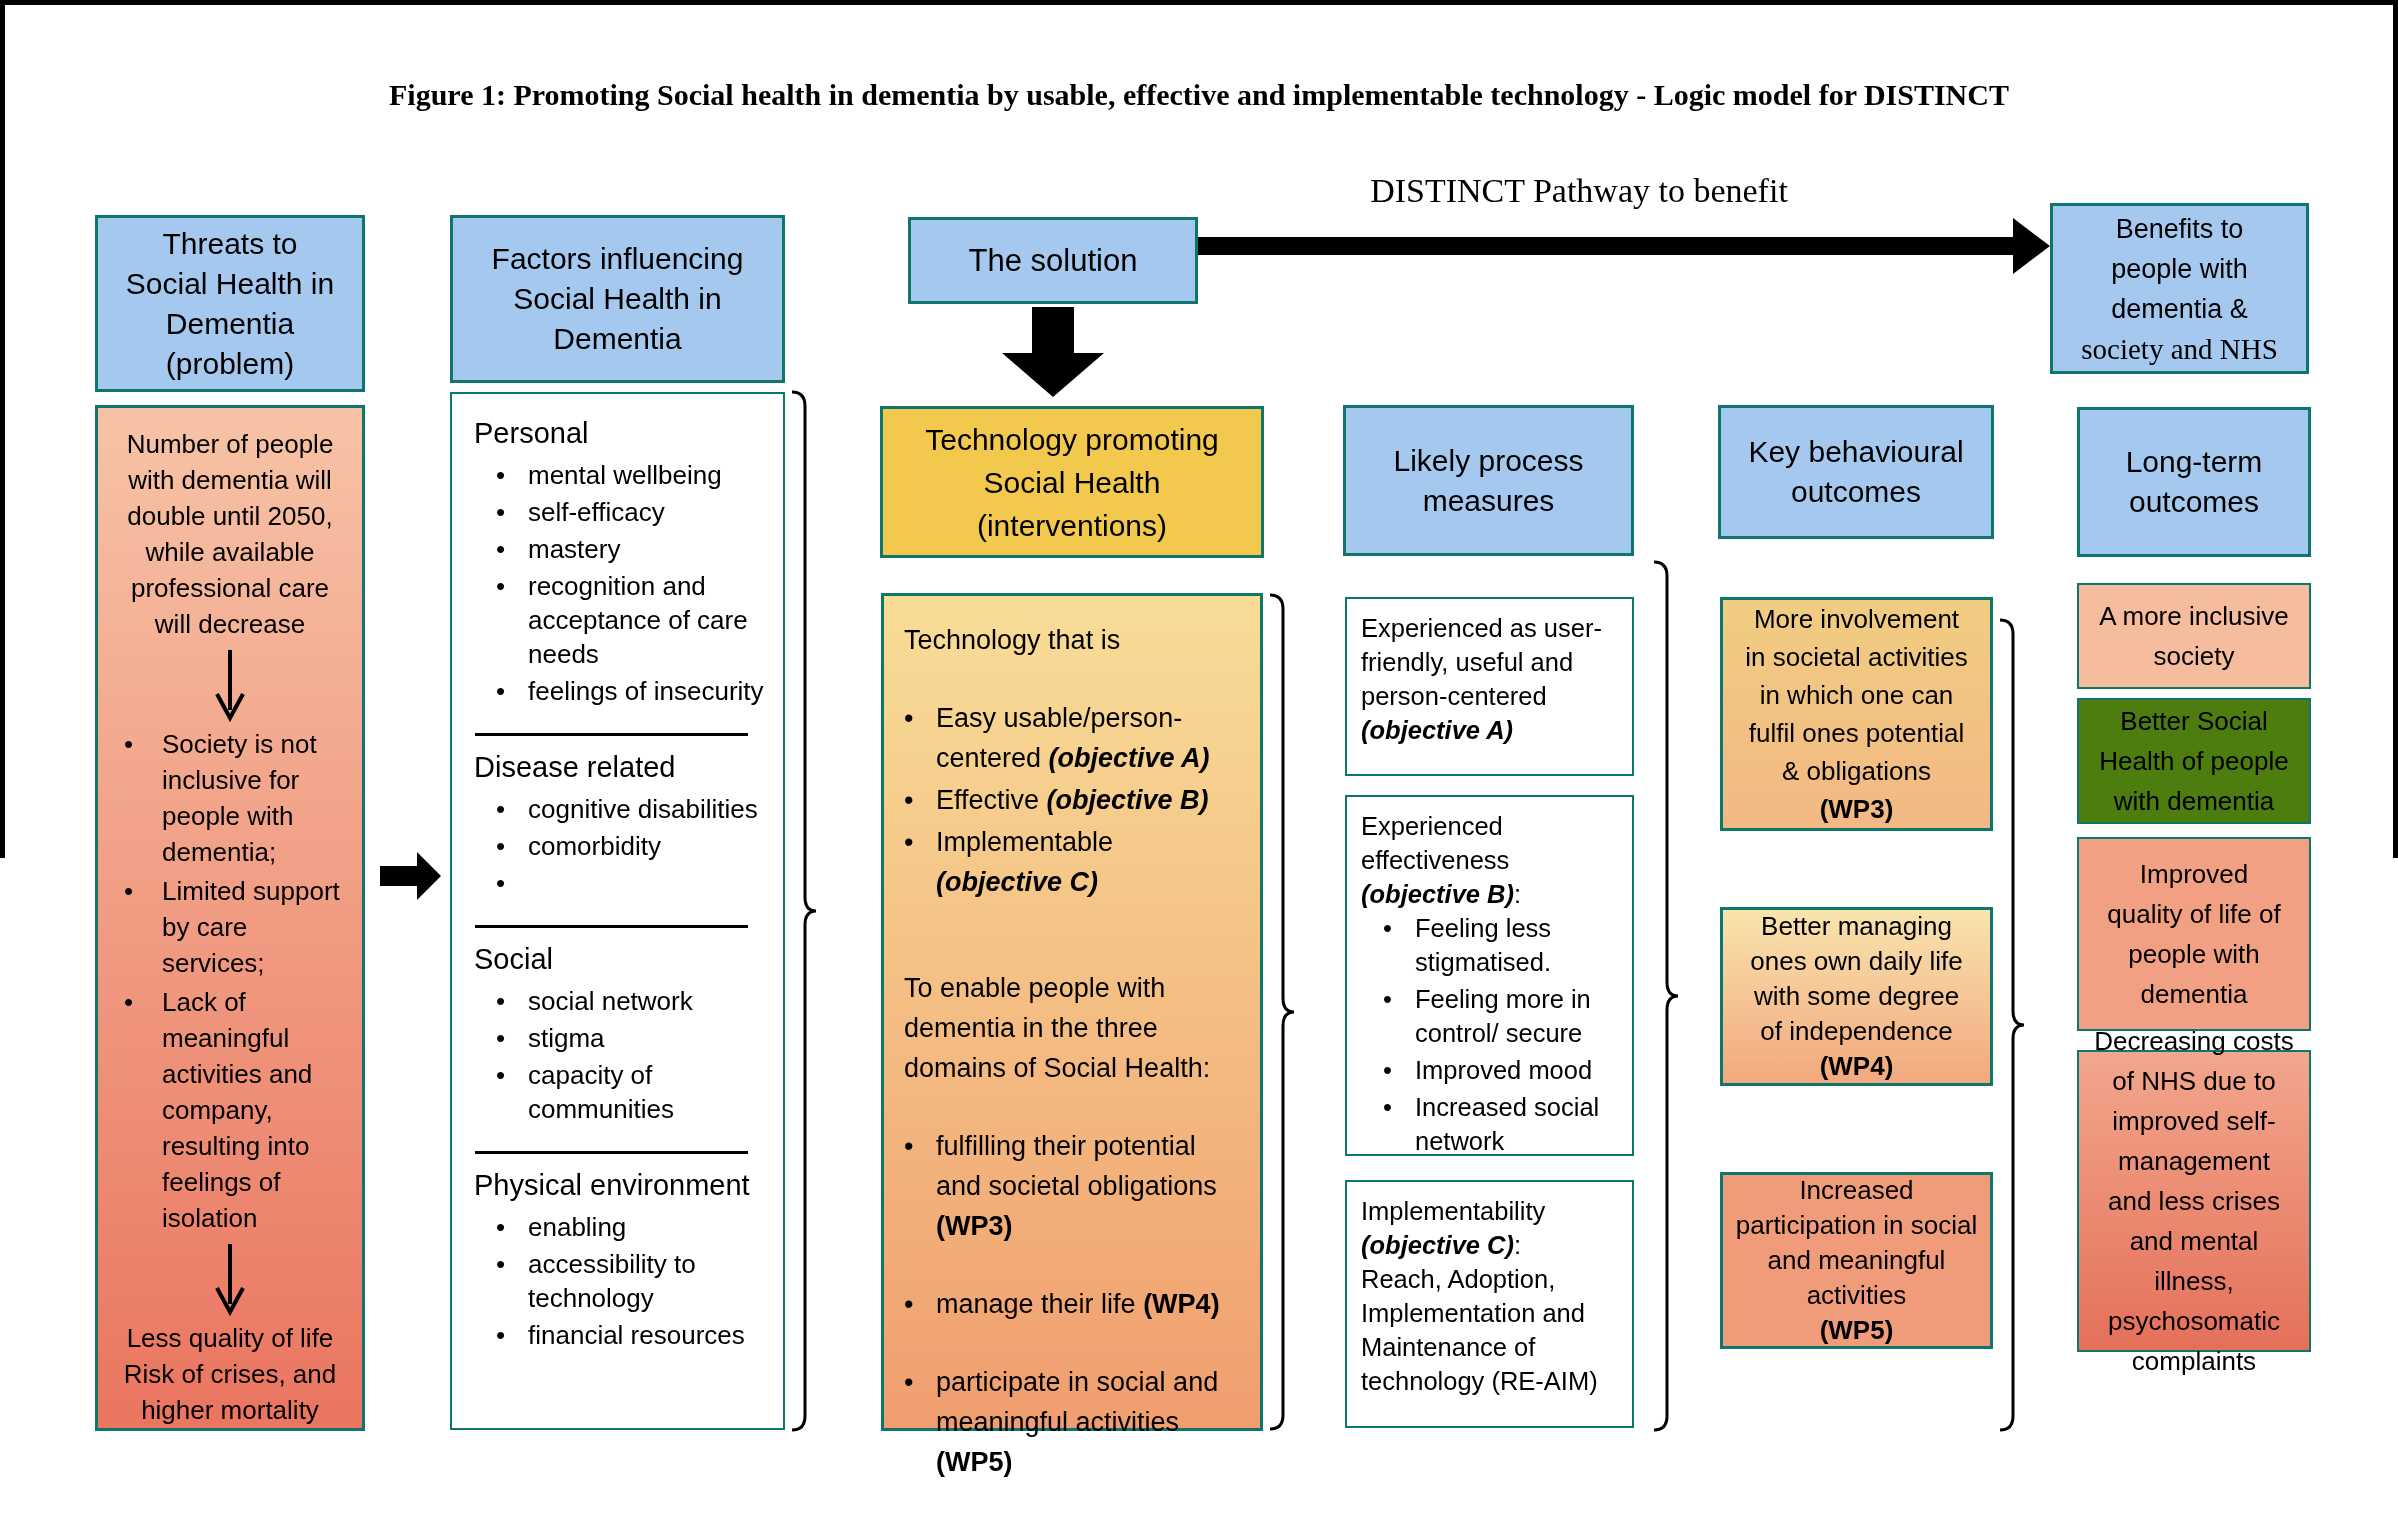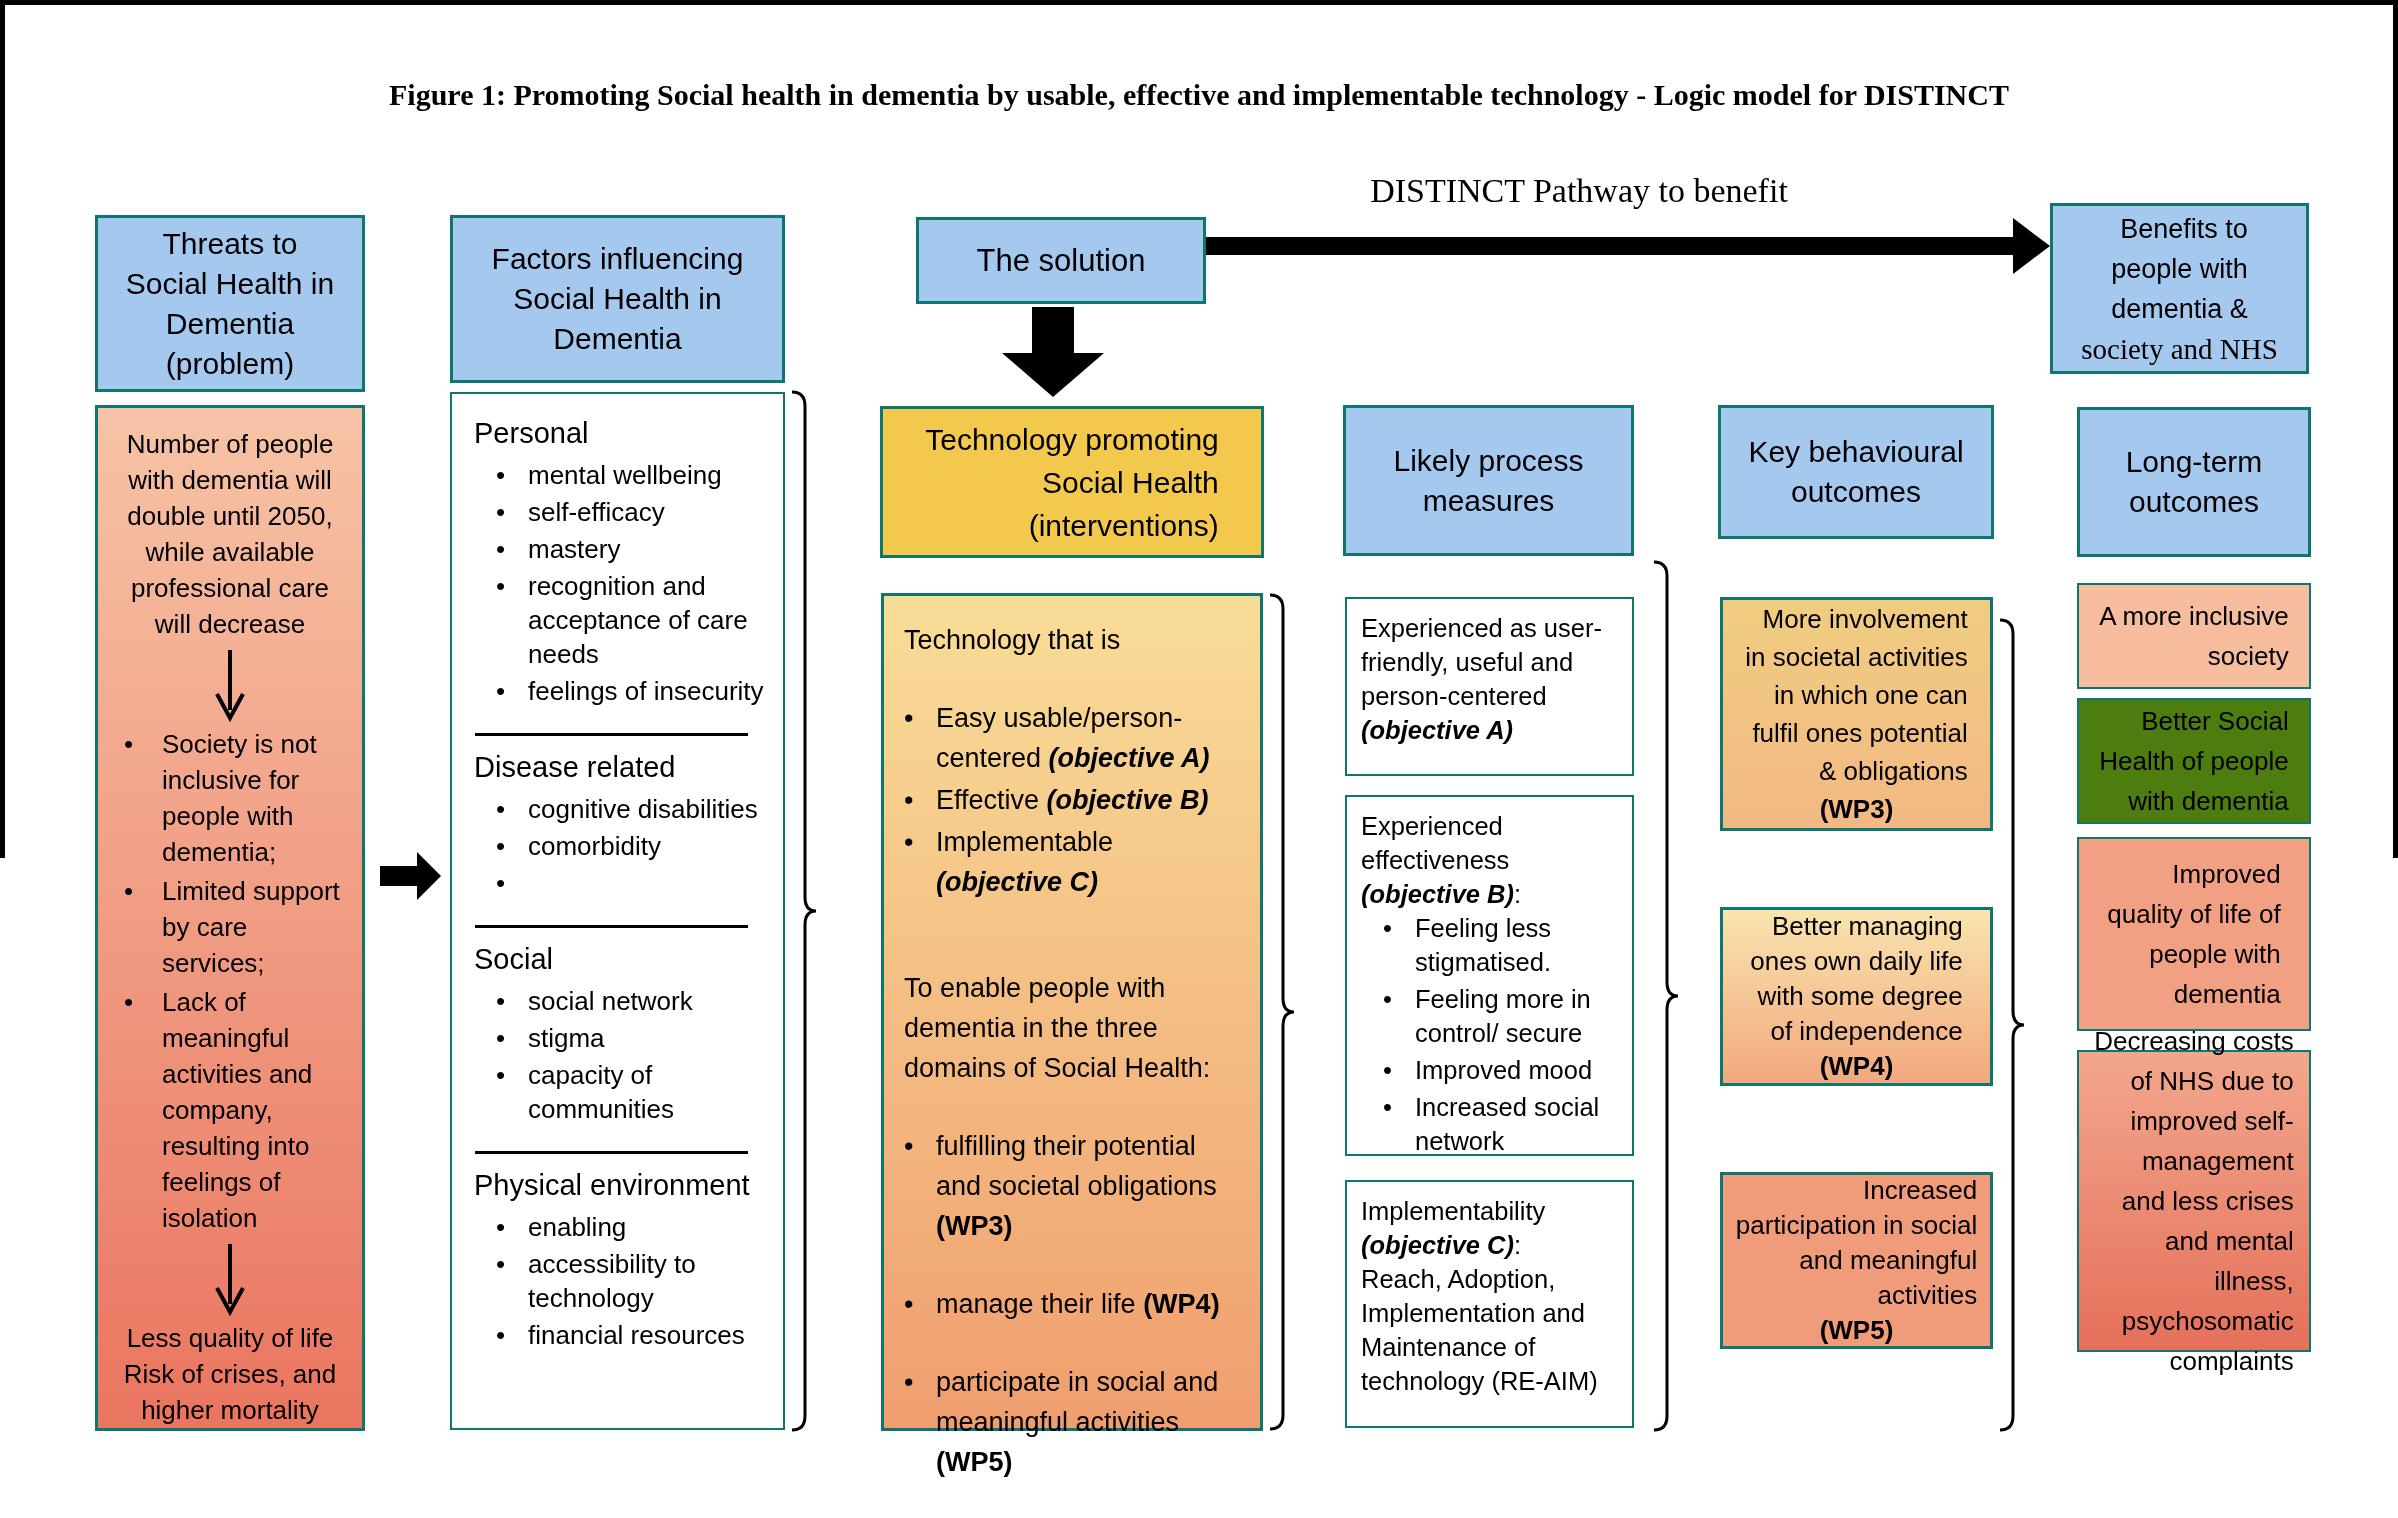--- a/index.html
+++ b/index.html
@@ -12,21 +12,21 @@
   .edge-right{left:2393px;top:0;width:5px;height:858px;}
 
   .fig-title{position:absolute;left:0;top:78px;width:2398px;text-align:center;
     font-family:"Liberation Serif",serif;font-weight:bold;font-size:30px;}
 
   .box{position:absolute;box-sizing:border-box;border:3px solid #0f766e;}
   .whitebox{border-width:2px;background:#fff;}
   .hdr{background:#a5c8ef;display:flex;flex-direction:column;justify-content:center;
     text-align:center;font-size:30px;line-height:40px;white-space:pre-line;}
   .centerbox{display:flex;flex-direction:column;justify-content:center;align-items:center;
-    text-align:right;white-space:pre-line;}
+    text-align:center;white-space:pre-line;}
 
   
   .c1h{left:95px;top:215px;width:270px;height:177px;}
   .c1b{left:95px;top:405px;width:270px;height:1026px;background:linear-gradient(#f7c3a6,#ea7560);
        padding:18px 14px;font-size:26px;line-height:36px;}
   .c1b .cpara{text-align:center;white-space:pre-line;}
   .varrow{display:block;margin:6px auto 4px auto;}
   .bl1{margin-top:2px;}
   .bi{display:flex;margin-bottom:3px;}
   .bi .dot{flex:none;}
@@ -37,21 +37,21 @@
   .c2b{left:450px;top:392px;width:335px;height:1038px;padding:10px 0 0 0;font-size:26px;line-height:34px;}
   .sec{padding:6px 12px 10px 20px;}
   .sec-title{font-size:29px;line-height:38px;margin:4px 0 6px 2px;}
   .sep{border-top:3px solid #000;margin:12px 35px 2px 23px;}
   .bl2 .dot{width:56px;padding-left:24px;box-sizing:border-box;}
 
   
   .brace{position:absolute;}
 
   
-  .c3h{left:908px;top:217px;width:290px;height:87px;font-size:31px;margin-left:8px;}
+  .c3h{left:908px;top:217px;width:290px;height:87px;font-size:31px;}
   .c3y{left:880px;top:406px;width:384px;height:152px;background:#f2c94c;font-size:30px;line-height:43px;}
   .c3b{left:881px;top:593px;width:382px;height:838px;background:linear-gradient(#f8dd97,#f09e6f);
        padding:24px 20px;font-size:27px;line-height:40px;}
   .c3b .gap1{margin-top:38px;}
   .c3b .gap2{margin-top:66px;}
   .bl3 .dot{width:32px;}
   .bl3 .bi{margin-bottom:2px;}
   .bl3g .bi{margin-bottom:38px;}
 
   

